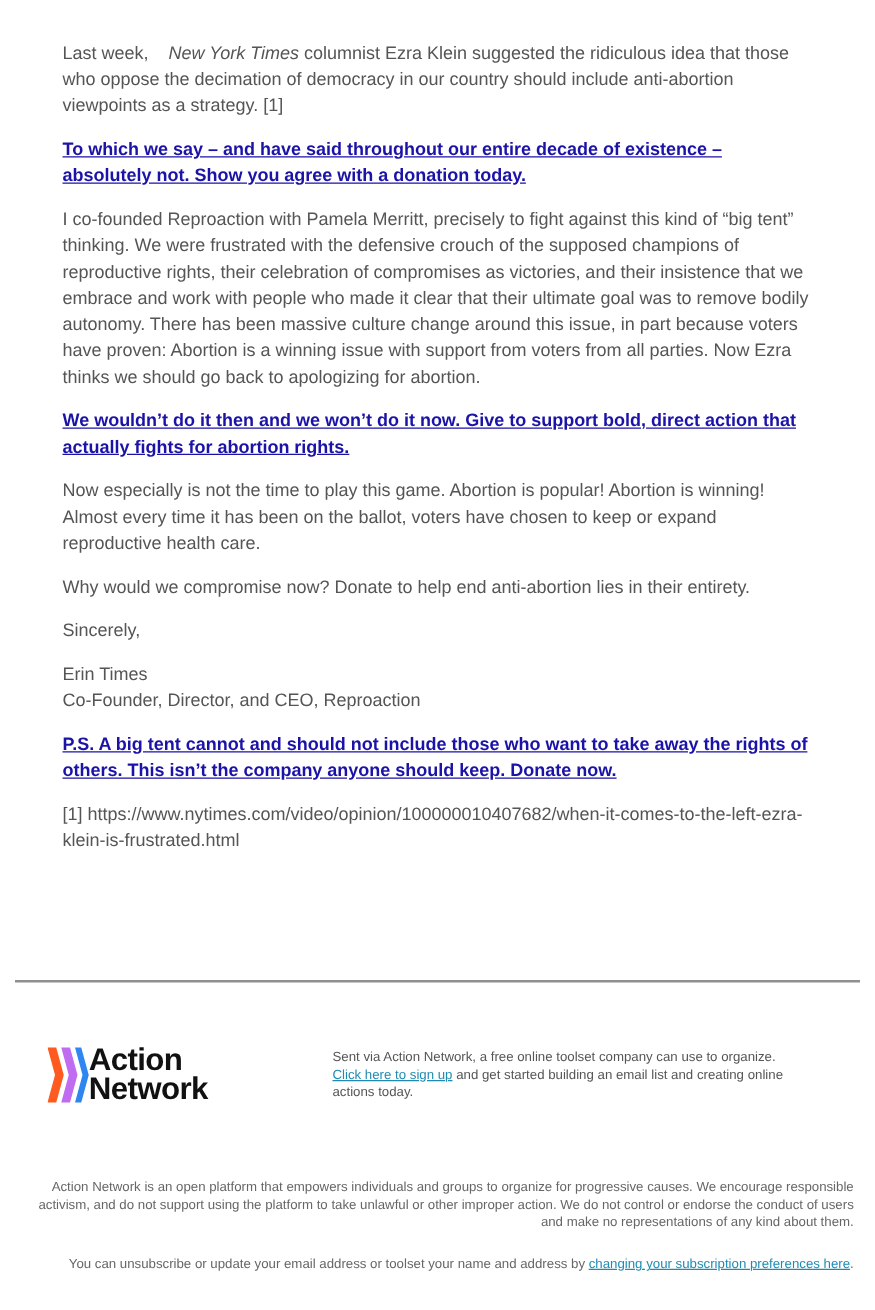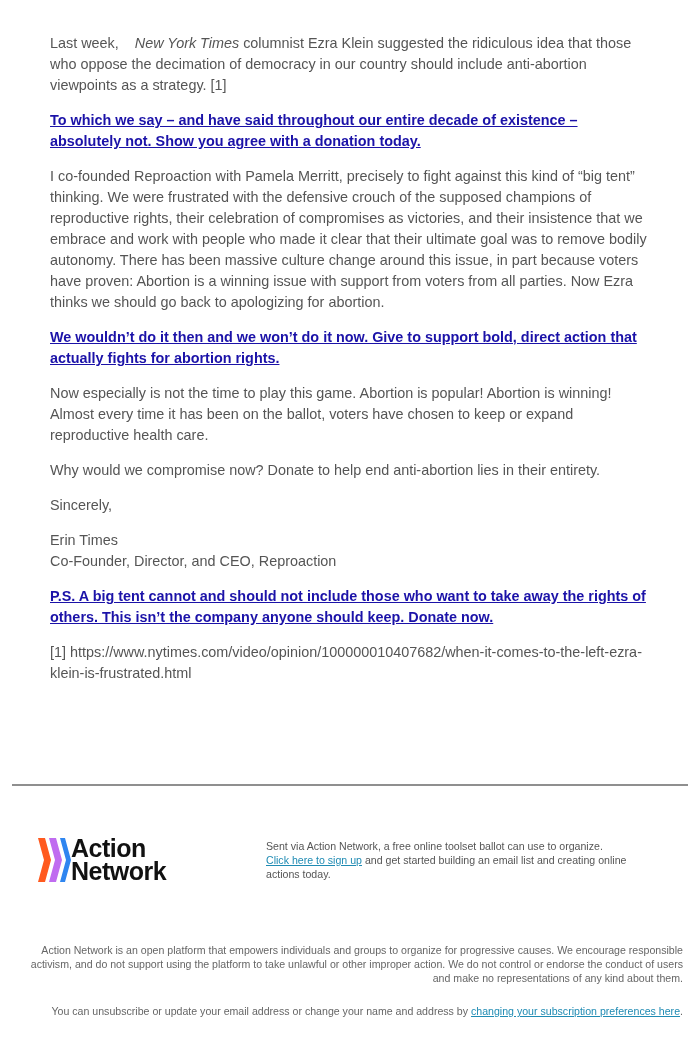--- a/index.html
+++ b/index.html
@@ -49,20 +49,20 @@
     <polygon id="chev1" points="11,2 18,2 24,24 18,46 11,46 17,24" fill="#c06cf0"></polygon>
     <polygon id="chev2" points="22,2 27,2 33,24 27,46 22,46 28,24" fill="#2f86f0"></polygon>
   </svg>
   <div class="logo-text">
     <div>Action</div>
     <div>Network</div>
   </div>
 </div>
 
 <div class="sent-via">
-  <span>Sent via Action Network, a free online toolset ballot can use to organize.</span><br>
+  <span>Sent via Action Network, a free online toolset company can use to organize.</span><br>
   <a href="#">Click here to sign up</a><span> and get started building an email list and creating online actions today.</span>
 </div>
 
 <div class="legal">
   <p>Action Network is an open platform that empowers individuals and groups to organize for progressive causes. We encourage responsible activism, and do not support using the platform to take unlawful or other improper action. We do not control or endorse the conduct of users and make no representations of any kind about them.</p>
-  <p><span>You can unsubscribe or update your email address or change your name and address by </span><a href="#">changing your subscription preferences here</a><span>.</span></p>
+  <p><span>You can unsubscribe or update your email address or toolset your name and address by </span><a href="#">changing your subscription preferences here</a><span>.</span></p>
 </div>
 
 </body></html>

